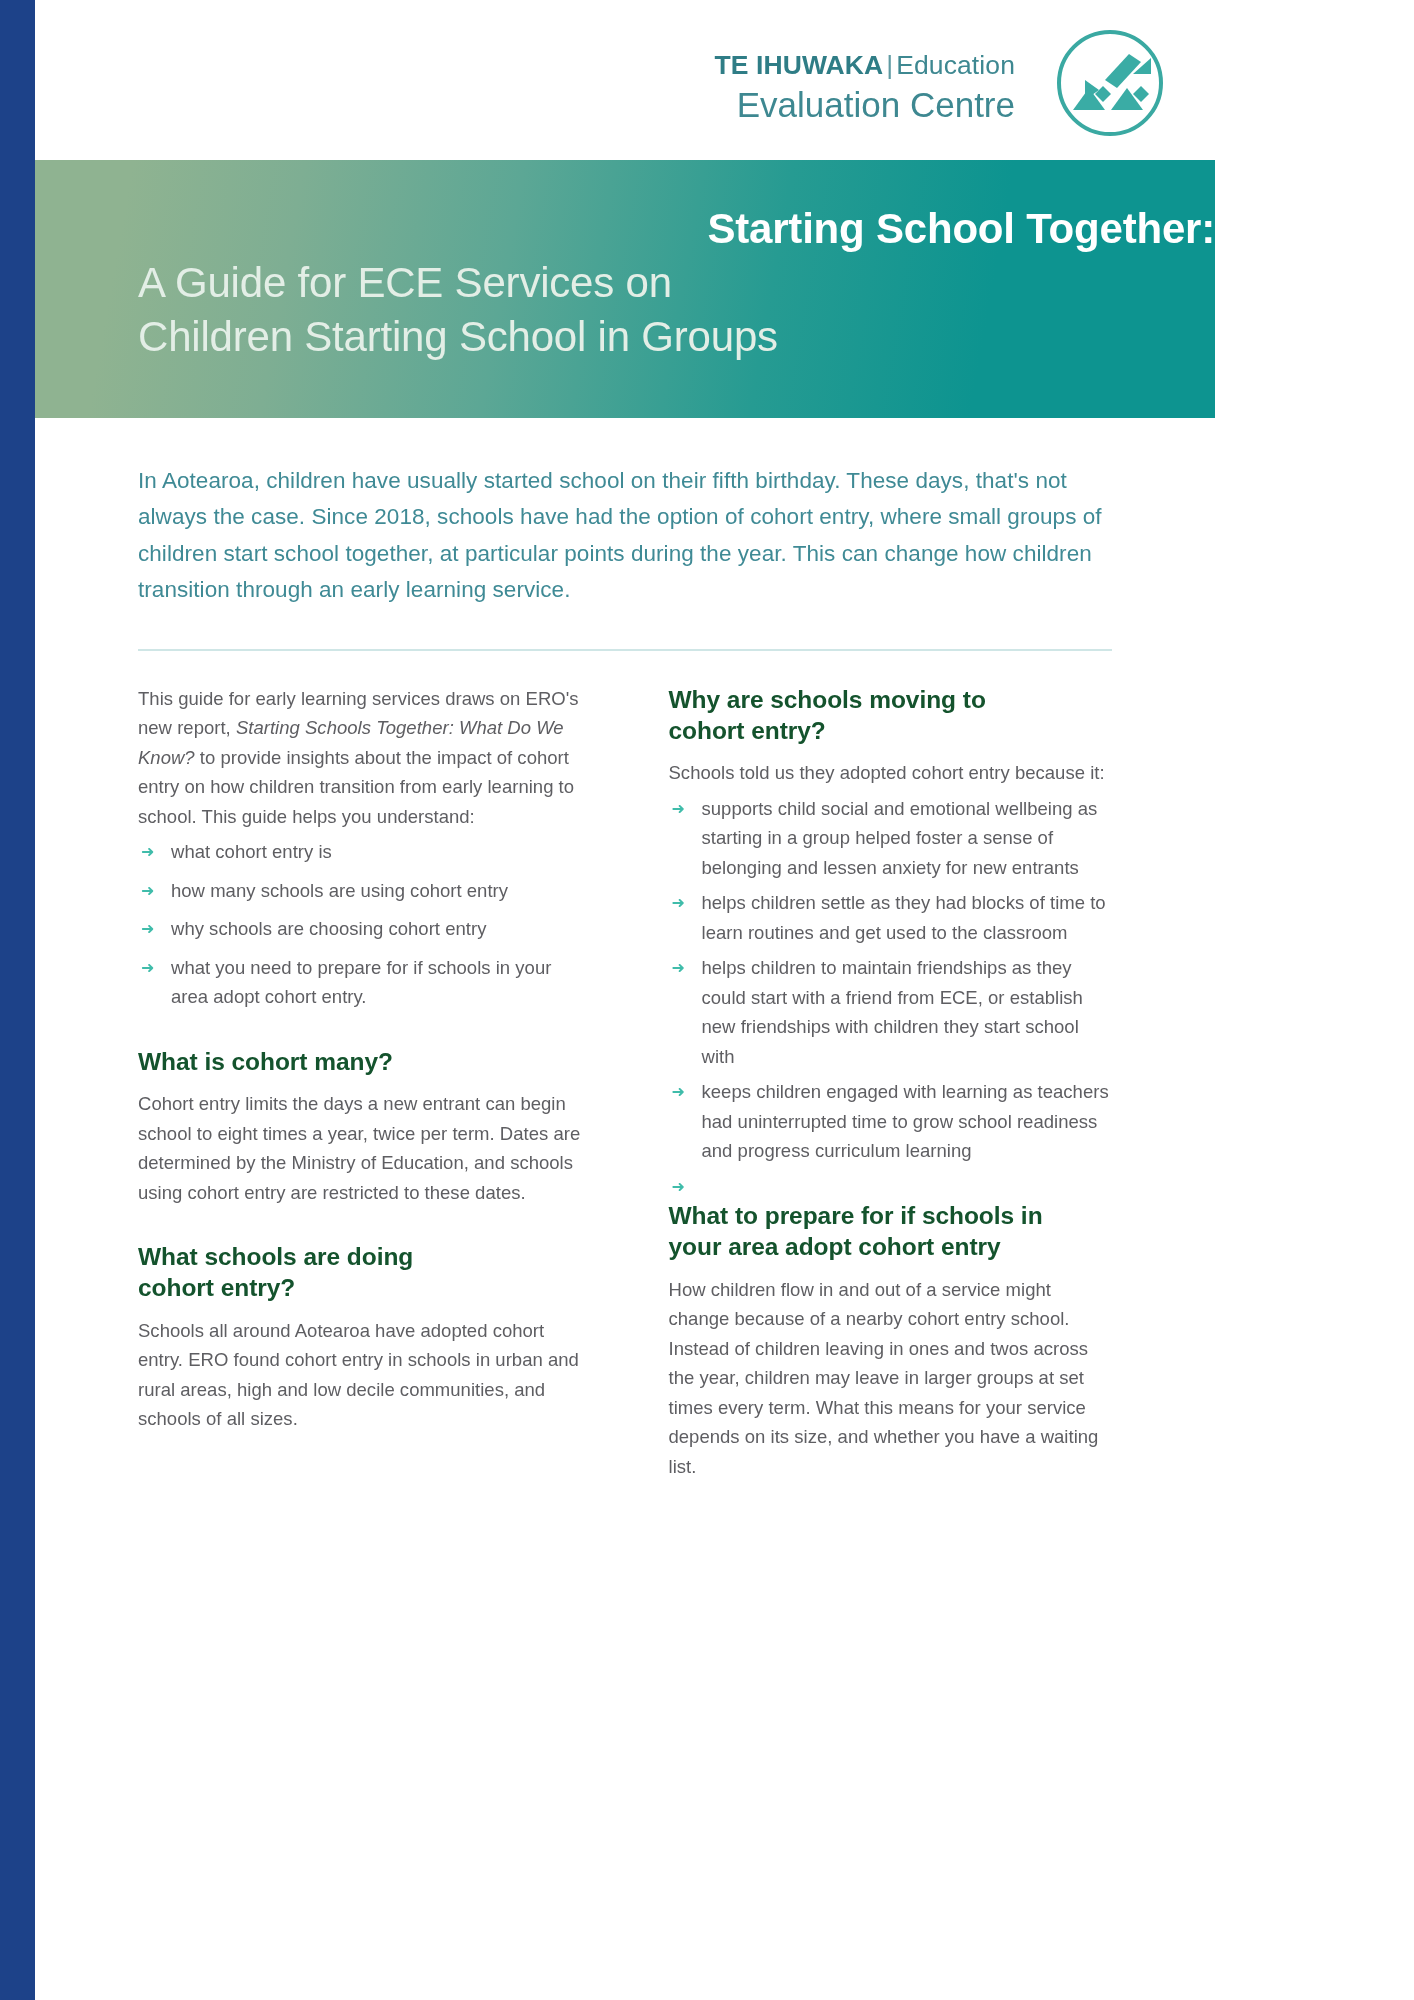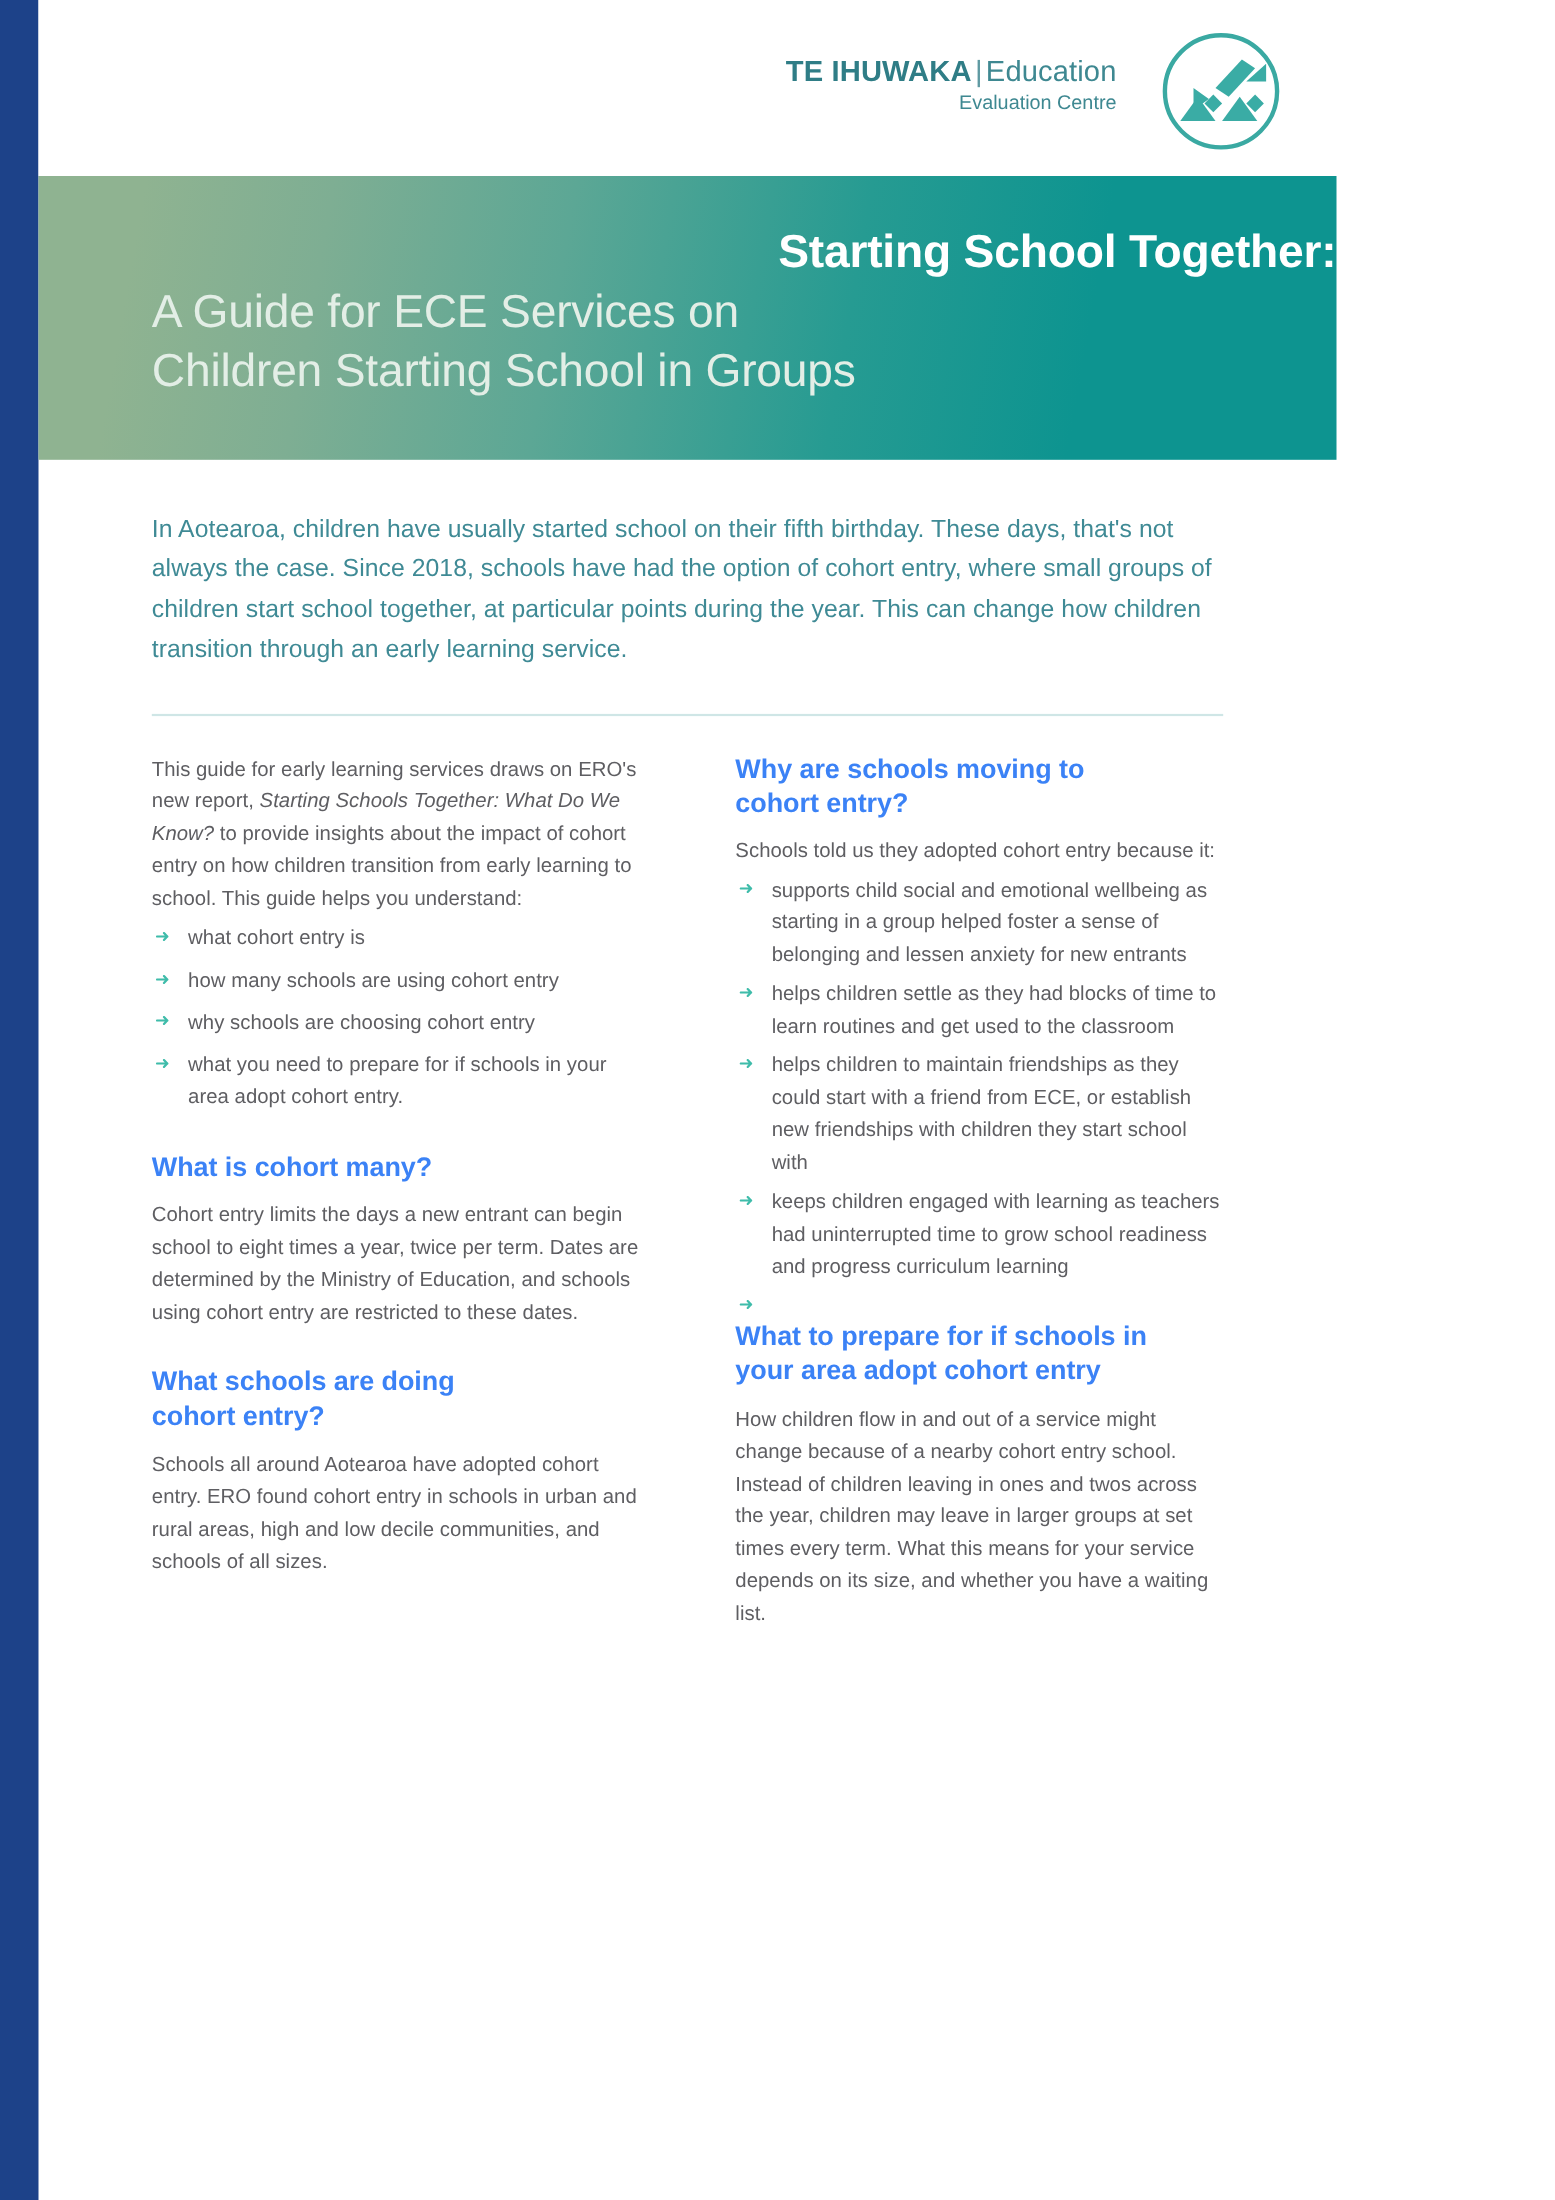--- a/index.html
+++ b/index.html
@@ -60,21 +60,21 @@
   .brand-line1 .pipe {
     font-weight: normal;
     color: #5f9aa2;
     padding: 0 3px;
   }
   .brand-line1 .edu {
     font-weight: normal;
     color: #3e8891;
   }
   .brand-line2 {
-    font-size: 18px;
+    font-size: 35px;
     font-weight: normal;
     color: #3e8891;
     white-space: nowrap;
   }
 
   
   .logomark {
     position: absolute;
     right: 50px;
     top: 28px;
@@ -153,21 +153,21 @@
     margin-top: 33px;
     gap: 87px;
   }
   .col {
     width: 513px;
   }
 
   h2.sec {
     font-size: 24.5px;
     font-weight: bold;
-    color: #3b82f6;
+    color: #14532d;
     line-height: 1.28;
     margin: 0 0 12px 0;
     letter-spacing: -0.05px;
   }
   h2.sec.gap { margin-top: 34px; }
 
   p.body {
     font-size: 18.5px;
     line-height: 1.595;
     color: #5e5e62;

